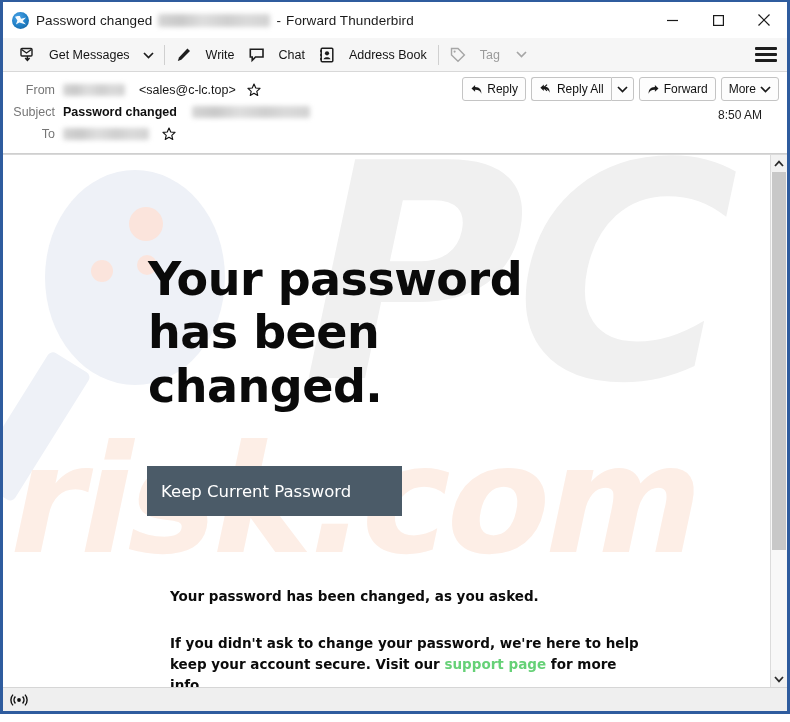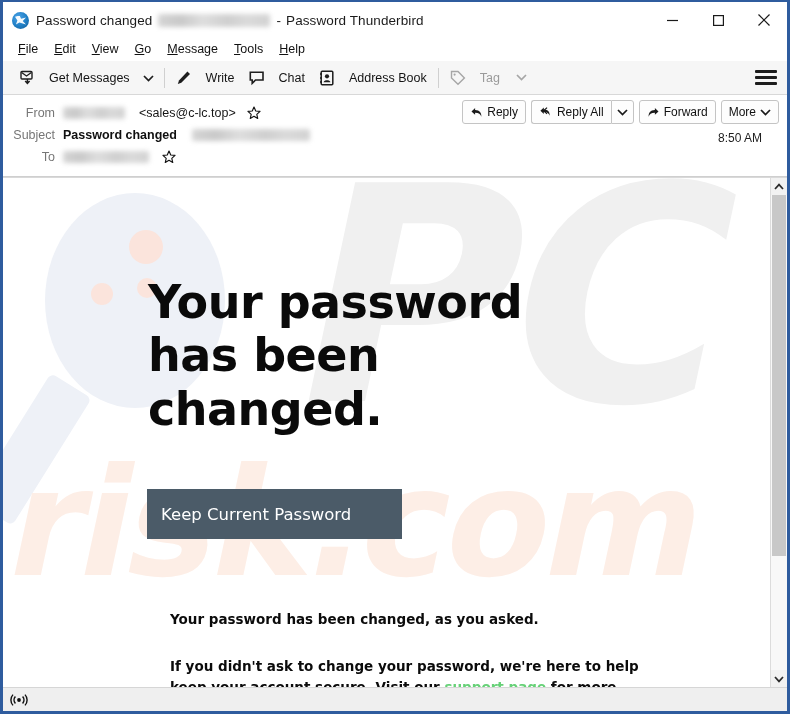--- a/index.html
+++ b/index.html
@@ -375,21 +375,21 @@
 
 <div class="window">
 
   <div class="titlebar">
     <div class="tb-icon"></div>
     <div class="tb-title-wrap">
       <span>Password changed</span>
       <span class="blur tb-blur"></span>
       <span>-</span>
       <span style="width:5px"></span>
-      <span>Password Thunderbird</span>
+      <span>Forward Thunderbird</span>
     </div>
 
     <div class="win-controls">
       <div class="wc">
         <svg width="13" height="13" viewBox="0 0 13 13">
             <line x1="1" y1="6.5" x2="12" y2="6.5" stroke="#1a1a1a" stroke-width="1.2"></line>
           </svg>
       </div>
       <div class="wc">
         <svg width="13" height="13" viewBox="0 0 13 13">
@@ -398,29 +398,20 @@
       </div>
       <div class="wc">
         <svg width="14" height="14" viewBox="0 0 14 14">
             <line x1="1.5" y1="1.5" x2="12.5" y2="12.5" stroke="#1a1a1a" stroke-width="1.2"></line>
             <line x1="12.5" y1="1.5" x2="1.5" y2="12.5" stroke="#1a1a1a" stroke-width="1.2"></line>
           </svg>
       </div>
     </div>
   </div>
 
-  <div class="menubar">
-    <div class="menu-item"><u>F</u>ile</div>
-    <div class="menu-item"><u>E</u>dit</div>
-    <div class="menu-item"><u>V</u>iew</div>
-    <div class="menu-item"><u>G</u>o</div>
-    <div class="menu-item"><u>M</u>essage</div>
-    <div class="menu-item"><u>T</u>ools</div>
-    <div class="menu-item"><u>H</u>elp</div>
-  </div>
 
   <div class="toolbar">
 
     <div class="tool-btn">
       <span class="tool-ico">
         <svg width="16" height="16" viewBox="0 0 16 16">
           <rect x="1" y="1.5" width="11" height="7.5" rx="1" fill="none" stroke="#1d1d1d" stroke-width="1.4"></rect>
           <path d="M1.6 2.4 L6.5 6 L11.4 2.4" fill="none" stroke="#1d1d1d" stroke-width="1.3"></path>
           <path d="M7.4 9 L7.4 13 M5.2 11 L7.4 13.4 L9.6 11" fill="none" stroke="#1d1d1d" stroke-width="1.5"></path>
         </svg>

